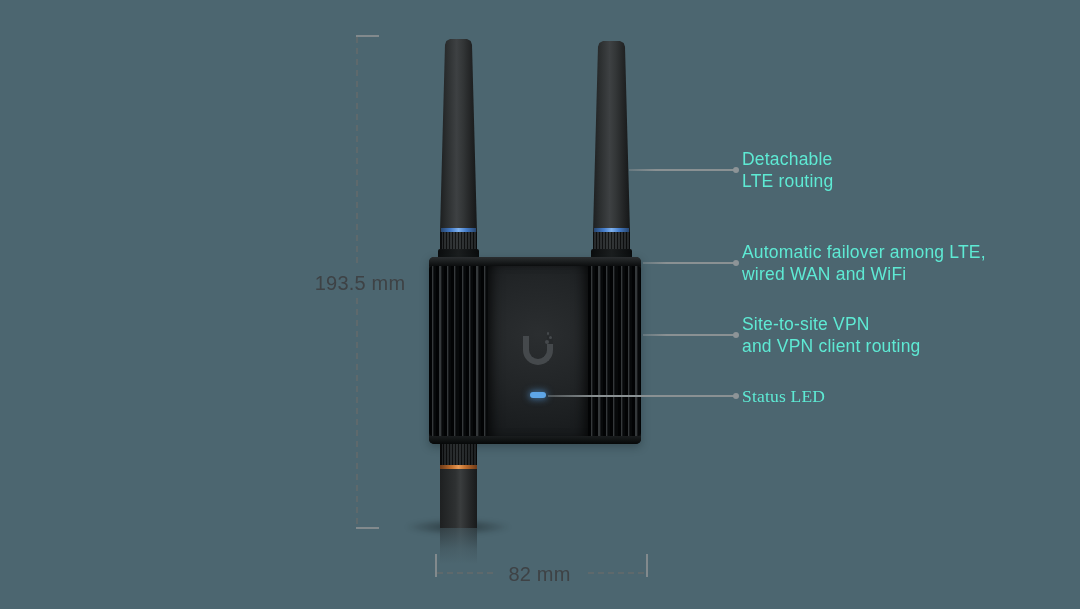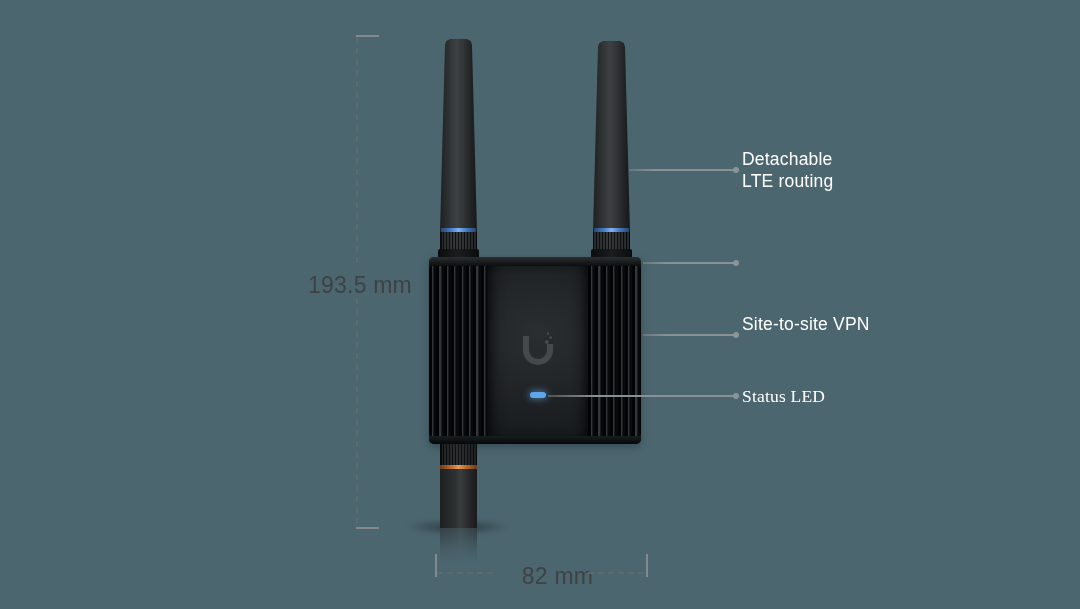--- a/index.html
+++ b/index.html
@@ -3,34 +3,34 @@
 <meta charset="utf-8">
 <style>
   html,body { margin:0; padding:0; background:#4C6670; }
   .stage {
     position:relative; width:1080px; height:609px; overflow:hidden;
     background:#4C6670;
     font-family:"Liberation Sans", sans-serif;
   }
 
   
-  .dim-label { position:absolute; color:#3E4245; font-size:23px; font-weight:500; letter-spacing:0.2px; text-align:center; }
+  .dim-label { position:absolute; color:#3E4245; font-size:20px; font-weight:500; letter-spacing:0.2px; text-align:center; }
   .v-dash { position:absolute; left:356px; width:2px;
     background-image:repeating-linear-gradient(180deg,#5E696C 0px,#5E696C 6px,transparent 6px,transparent 11px); }
   .h-dash { position:absolute; top:572px; height:2px;
     background-image:repeating-linear-gradient(90deg,#5E696C 0px,#5E696C 6px,transparent 6px,transparent 10px); }
   .tick-h { position:absolute; height:2px; background:#828A8D; }
   .tick-v { position:absolute; width:2px; background:#828A8D; }
 
   
   .callout-line { position:absolute; height:2px;
     background:linear-gradient(90deg, rgba(134,142,145,0.45) 0%, #8A9193 25%, #8A9193 100%); }
   .callout-line::after { content:""; position:absolute; right:-2px; top:50%;
     transform:translateY(-50%); width:6px; height:6px; border-radius:50%; background:#8D9497; }
-  .callout-label { position:absolute; left:742px; color:#ffffff; font-size:17.5px;
+  .callout-label { position:absolute; left:742px; color:#5eead4; font-size:17.5px;
     line-height:22px; font-weight:500; letter-spacing:0.2px; white-space:pre; }
 
   
   .antenna { position:absolute; width:37px; }
   .ant-shaft { position:absolute; left:0; top:0; width:37px; height:193px;
     background:linear-gradient(90deg,#1D1F20 0%,#2B2E2F 18%,#3E4143 45%,#333637 62%,#232526 82%,#151718 100%);
     clip-path:polygon(0% 100%, 13.5% 3%, 17% 1%, 27% 0%, 73% 0%, 83% 1%, 86.5% 3%, 100% 100%);
   }
   .ant-ring { position:absolute; left:1px; right:1px; top:189px; height:4px;
     background:linear-gradient(90deg,#27466F 0%,#447CC9 28%,#7FB2EF 50%,#447CC9 72%,#27466F 100%); }
@@ -99,21 +99,21 @@
 <div class="stage">
 
   <div class="tick-h" style="left:356px; top:35px; width:23px;"></div>
   <div class="v-dash" style="top:37px; height:231px;"></div>
   <div class="dim-label" style="left:290px; top:272px; width:140px;">193.5 mm</div>
   <div class="v-dash" style="top:298px; height:231px;"></div>
   <div class="tick-h" style="left:356px; top:527px; width:23px;"></div>
 
   <div class="tick-v" style="left:435px; top:554px; height:23px;"></div>
   <div class="h-dash" style="left:437px; width:60px;"></div>
-  <div class="dim-label" style="left:512px; top:563px; width:91px;">82 mm</div>
+  <div class="dim-label" style="left:494px; top:563px; width:91px;">82 mm</div>
   <div class="h-dash" style="left:588px; width:58px;"></div>
   <div class="tick-v" style="left:646px; top:554px; height:23px;"></div>
 
   <div class="antenna" style="left:440px; top:39px; height:219px;">
     <div class="ant-shaft"></div>
     <div class="ant-ring"></div>
     <div class="ant-base"></div>
   </div>
 
   <div class="antenna" style="left:593px; top:41px; height:217px;">
@@ -144,21 +144,21 @@
     <div class="mount-knurl"></div>
     <div class="mount-ring"></div>
     <div class="mount-barrel"></div>
   </div>
   <div class="mount-reflection"></div>
 
   <div class="callout-line" style="left:629px; top:169px; width:108px;"></div>
   <div class="callout-label" style="top:148px;"><span>Detachable</span><br><span>LTE routing</span></div>
 
   <div class="callout-line" style="left:643px; top:262px; width:94px;"></div>
-  <div class="callout-label" style="top:241px;"><br></div>
+  <div class="callout-label" style="top:241px;"><span>Automatic failover among LTE,</span><br><span>wired WAN and WiFi</span></div>
 
   <div class="callout-line" style="left:643px; top:334px; width:94px;"></div>
-  <div class="callout-label" style="top:313px;"><span>Site-to-site VPN</span><br></div>
+  <div class="callout-label" style="top:313px;"><span>Site-to-site VPN</span><br><span>and VPN client routing</span></div>
 
   <div class="callout-line" style="left:548px; top:395px; width:189px;"></div>
   <div class="callout-label" style="top:385px;font-family:Liberation Serif, serif;"><span>Status LED</span></div>
 
 </div>
 
 </body></html>

